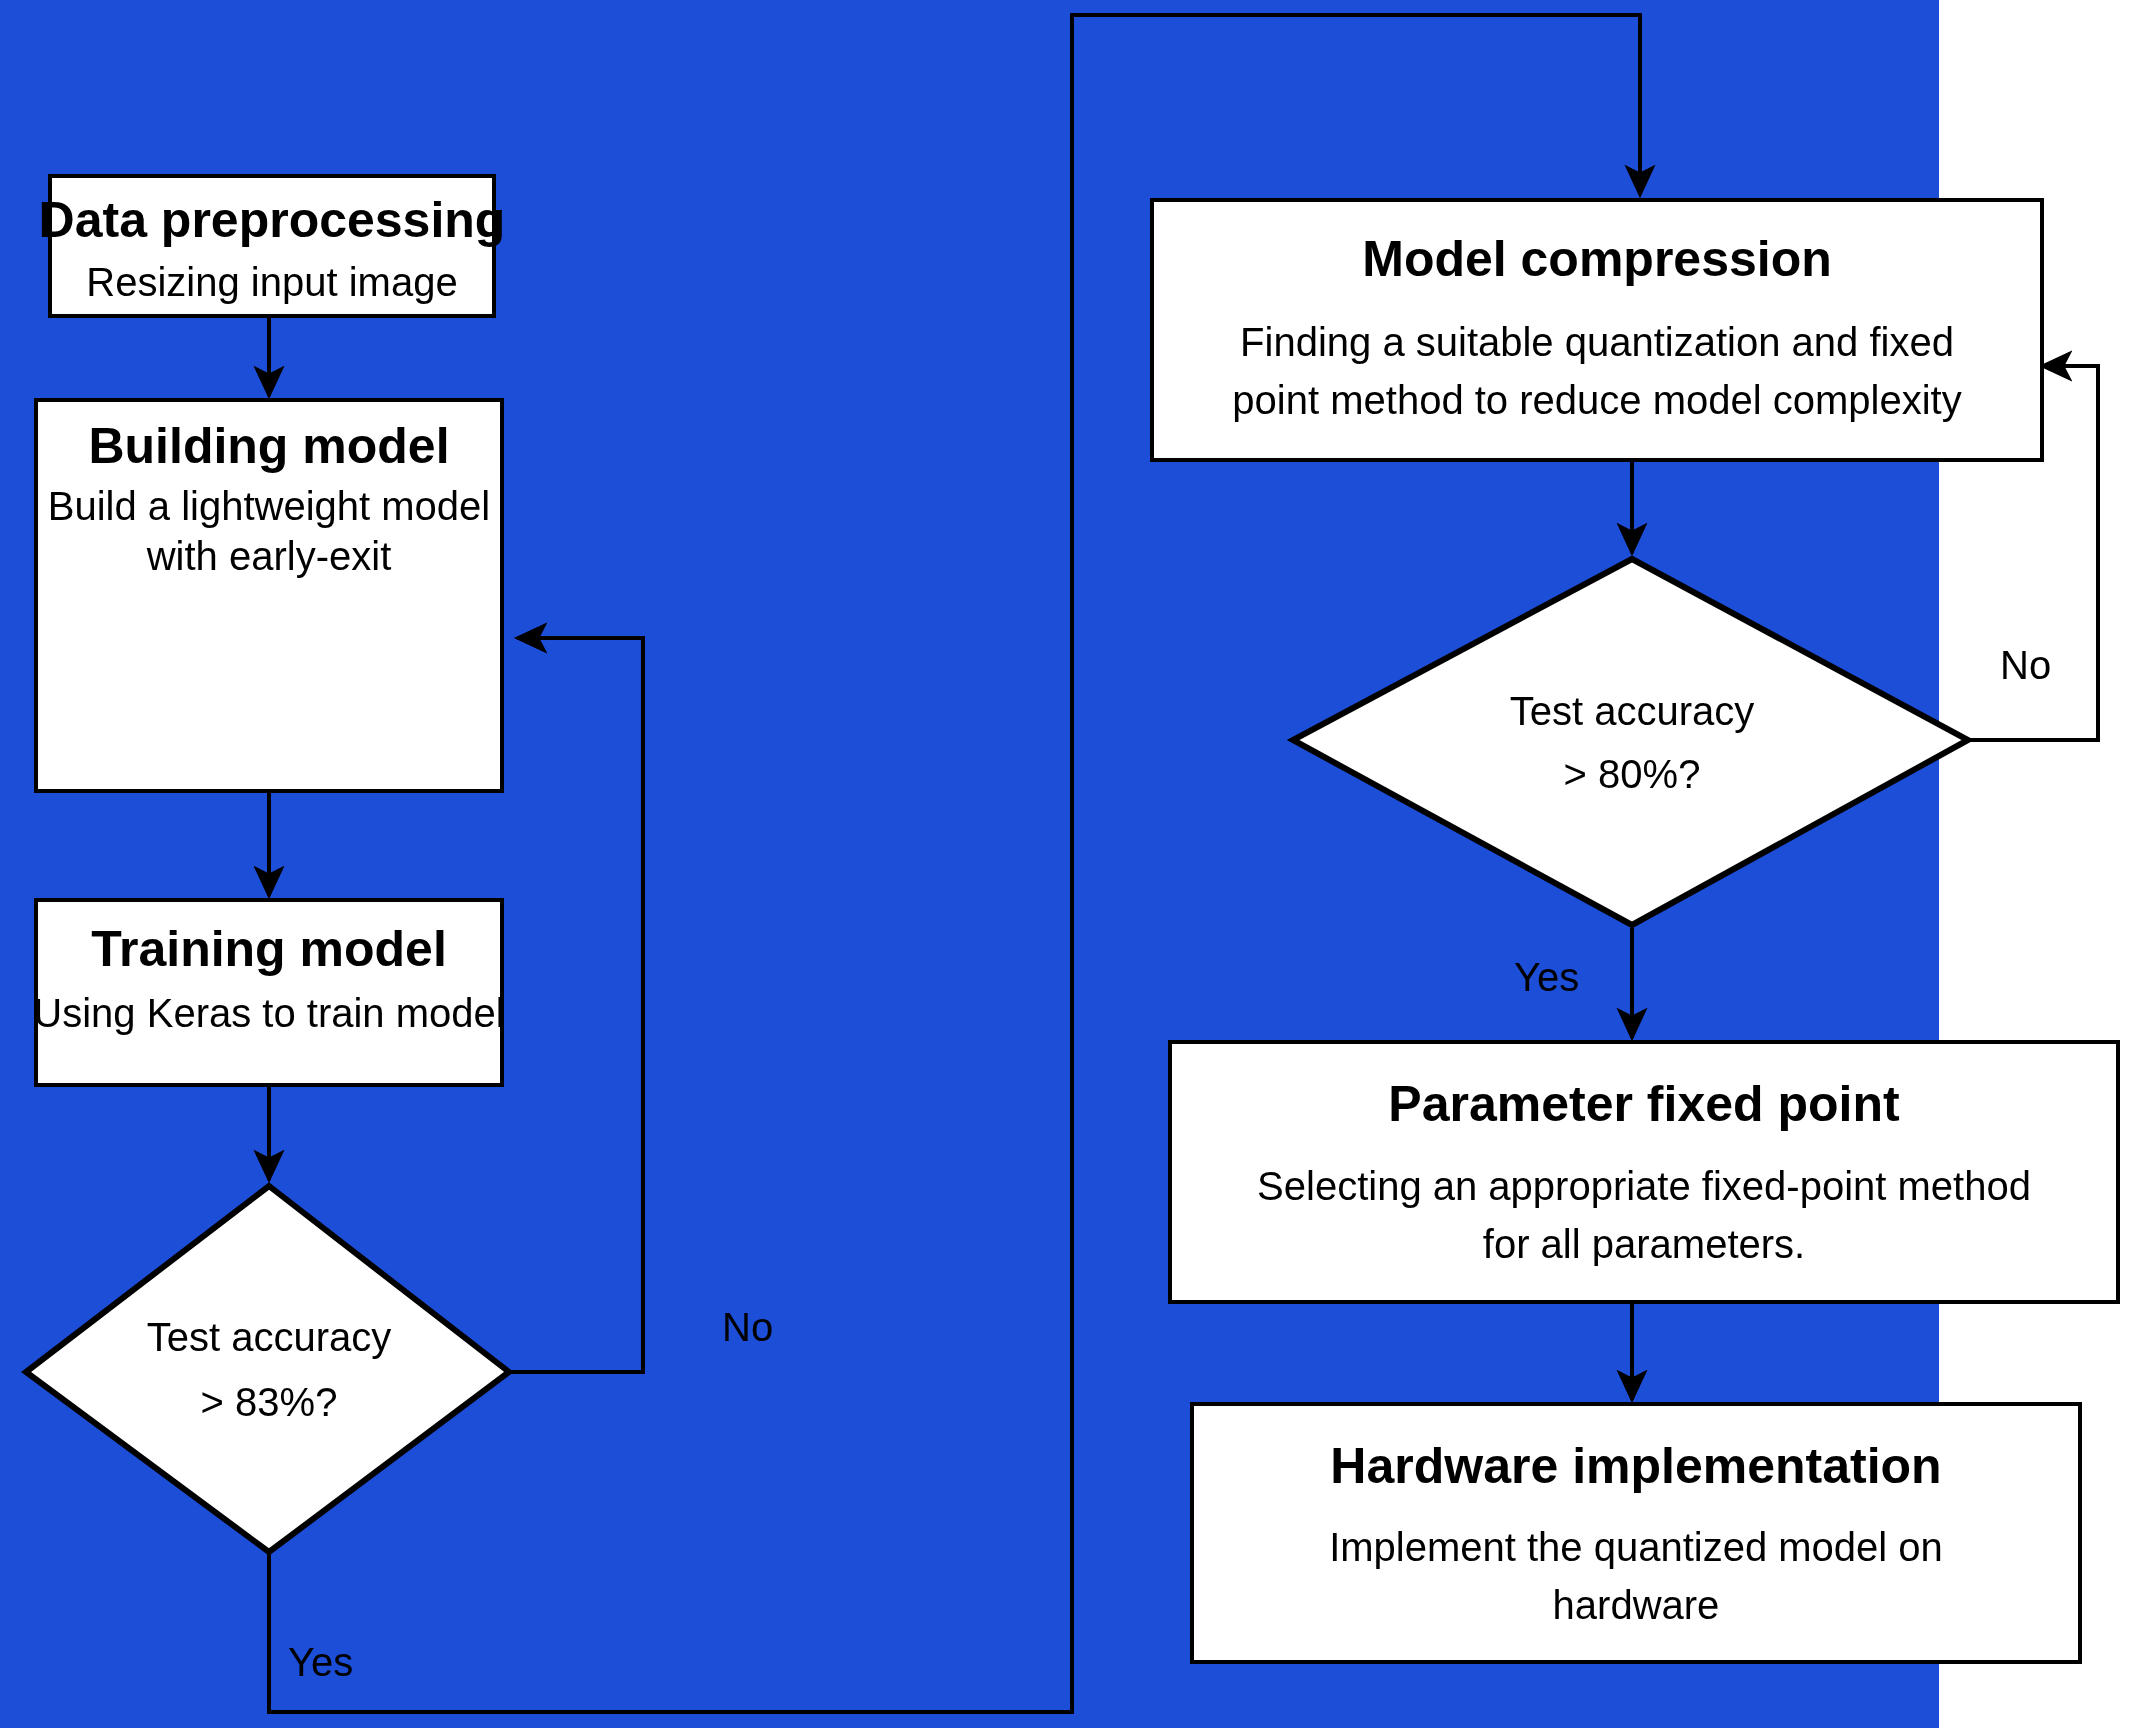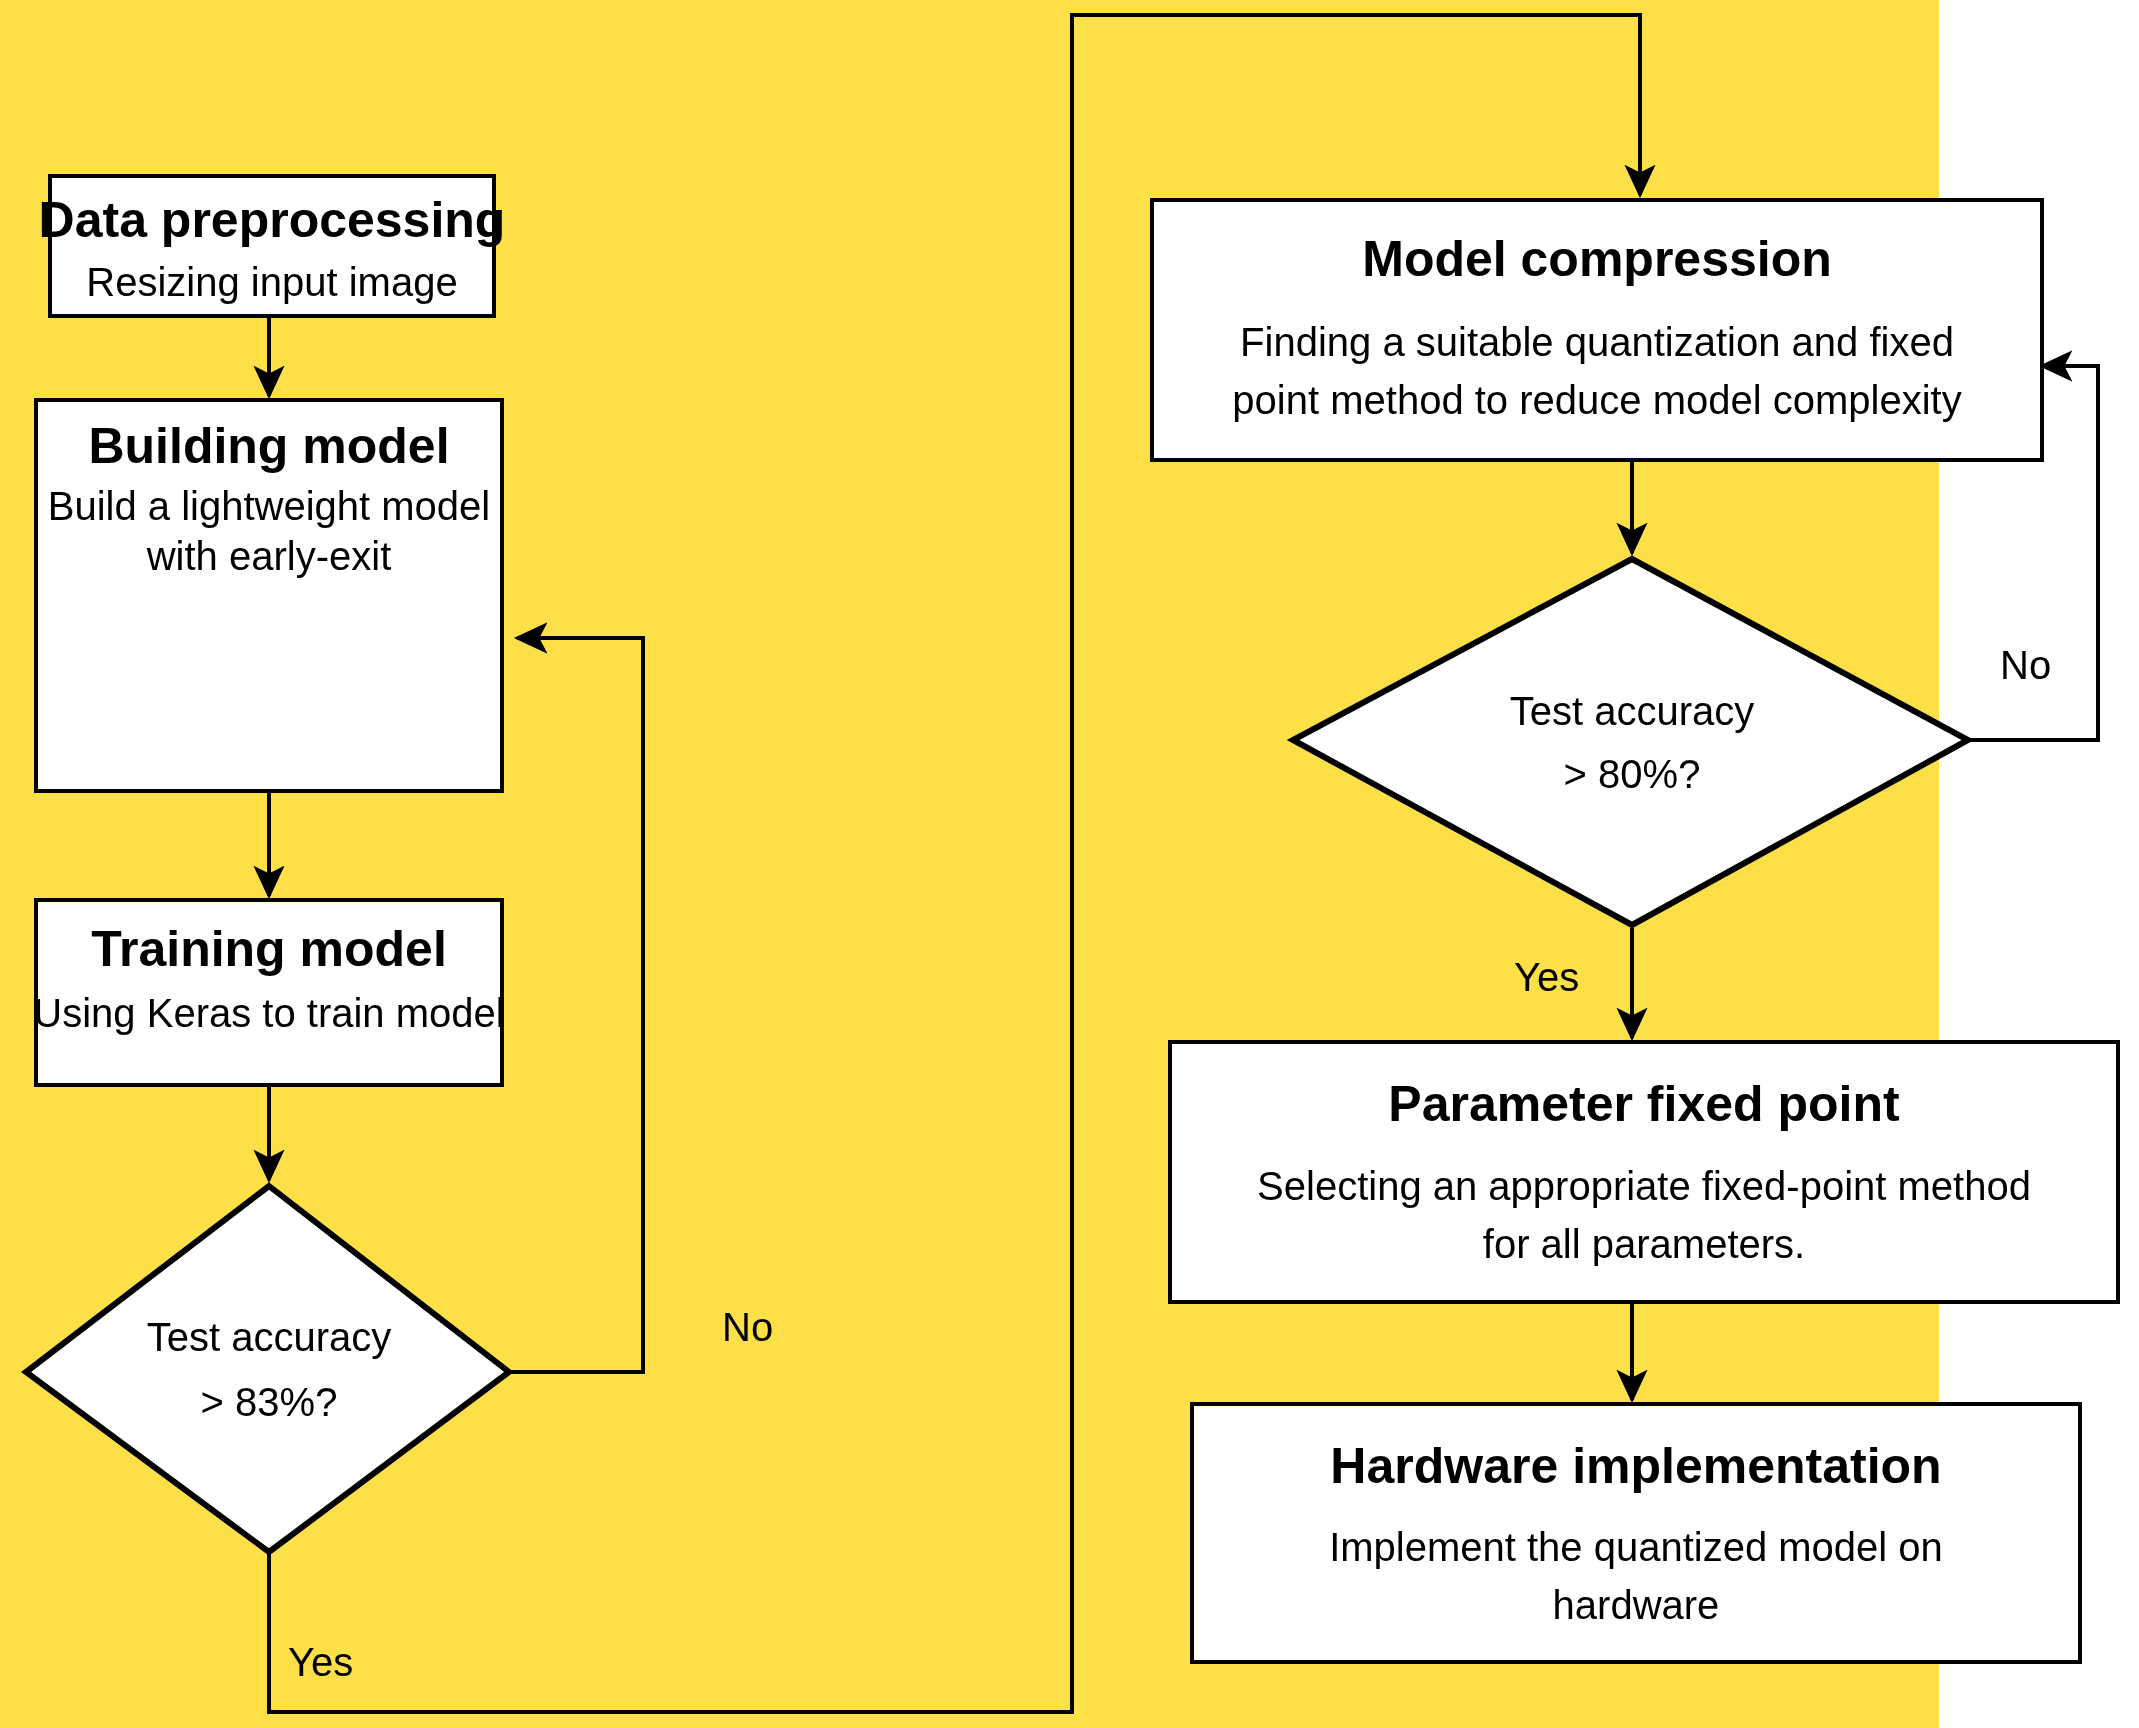--- a/index.html
+++ b/index.html
@@ -11,21 +11,21 @@
   body {
     width: 2139px;
     height: 1728px;
     overflow: hidden;
     font-family: "Liberation Sans", sans-serif;
   }
   #flow-root {
     position: relative;
     width: 1939px;
     height: 1728px;
-    background: #fde047;
+    background: #1d4ed8;
     text-align: center;
   }
   svg#flow-svg {
     position: absolute;
     top: 0;
     left: 0;
     width: 2139px;
     height: 1728px;
     display: block;
   }

